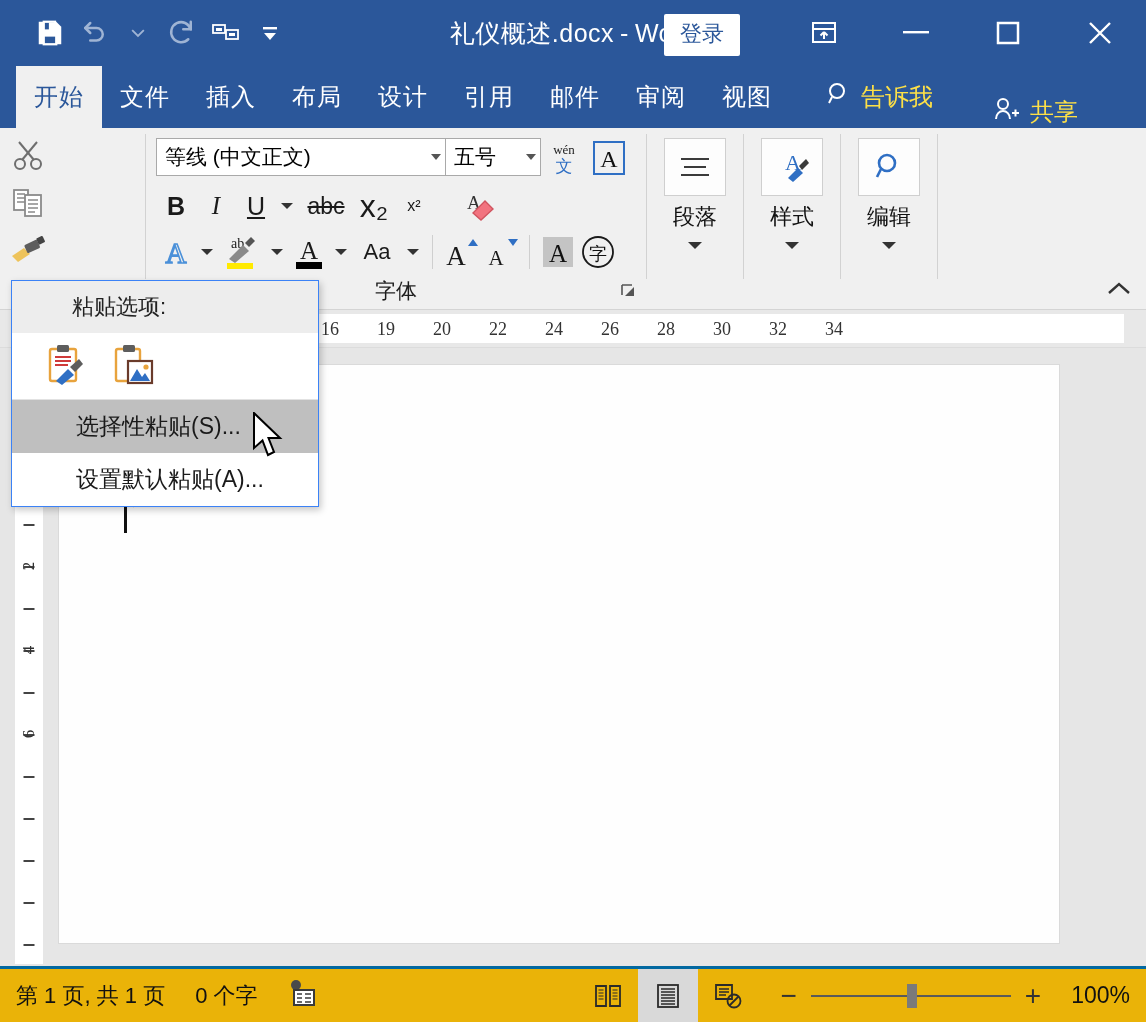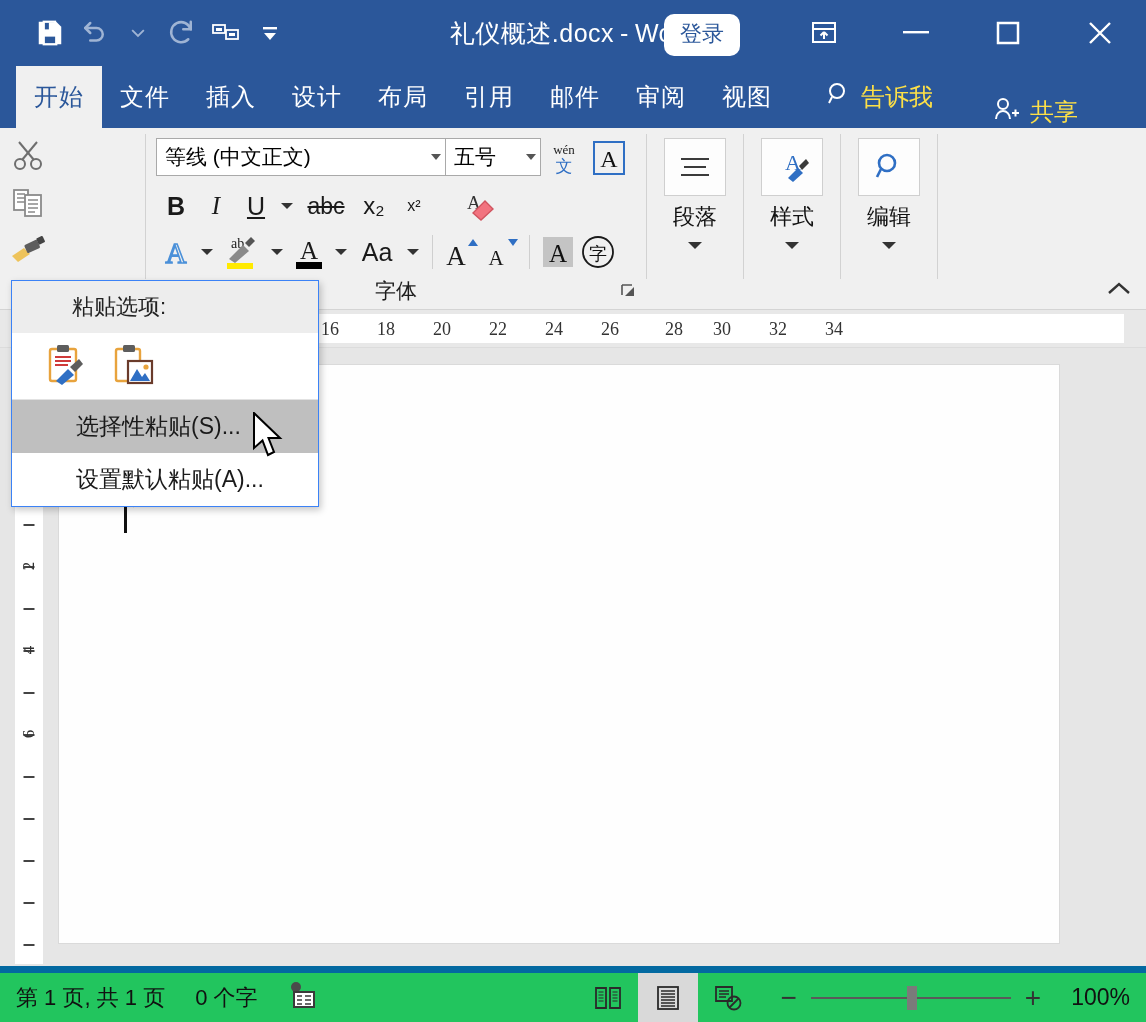--- a/index.html
+++ b/index.html
@@ -27,21 +27,21 @@
   .qat-btn svg { display: block; }
   .title-text {
     position: absolute; left: 0; right: 0; text-align: center;
     color: #ffffff; font-size: 25px; letter-spacing: .5px;
     pointer-events: none;
   }
   .title-text .sep { padding: 0 6px; }
   .signin {
     position: absolute; left: 664px; top: 14px;
     background: #ffffff; color: #2b579a; font-size: 22px;
-    padding: 5px 16px 7px; border-radius: 10px; font-weight: 400;
+    padding: 5px 16px 7px; border-radius: 2px; font-weight: 400;
   }
   .win-ctrls { position: absolute; right: 0; top: 0; height: 66px; display: flex; align-items: center; }
   .win-btn {
     width: 92px; height: 66px; display: flex; align-items: center; justify-content: center;
     color: #fff;
   }
 
   
   .tabsrow {
     height: 62px; background: #2b579a; display: flex; align-items: stretch;
@@ -159,21 +159,21 @@
   .margin-mark { position: absolute; left: 38px; top: 44px; width: 56px; height: 56px;
     border-left: 2px solid #555; border-bottom: 2px solid #555;
     transform: rotate(180deg); }
   .caret-line { position: absolute; left: 65px; top: 116px; width: 3px; height: 52px; background: #111; }
   .pilcrow { position: absolute; left: 68px; top: 120px; font-size: 27px; color: #222;
     font-family: "Liberation Serif", serif; }
 
   
   .statusbar {
     position: absolute; left: 0; right: 0; bottom: 0; height: 56px;
-    background: #22c55e; border-top: 7px solid #0369a1;
+    background: #eab308; border-top: 3px solid #0369a1;
     display: flex; align-items: center; padding: 0 16px;
     font-size: 22px; color: #111;
   }
   .sb-left { display: flex; align-items: center; gap: 30px; }
   .sb-right { margin-left: auto; display: flex; align-items: center; gap: 0; height: 100%; }
   .view-btn { width: 60px; height: 100%; display: flex; align-items: center; justify-content: center; }
   .view-btn.active { background: #d9d9d9; }
   .zoom-wrap { display: flex; align-items: center; gap: 14px; margin-left: 22px; }
   .zoom-track { width: 200px; height: 2px; background: #5a5a5a; position: relative; }
   .zoom-thumb { position: absolute; left: 96px; top: -11px; width: 10px; height: 24px; background: #7a7a7a; }
@@ -277,22 +277,22 @@
             <path d="M5 5 L25 25 M25 5 L5 25"></path>
           </svg>
       </div>
     </div>
   </div>
 
   <div class="tabsrow">
     <div class="tab active">开始</div>
     <div class="tab">文件</div>
     <div class="tab">插入</div>
+    <div class="tab">布局</div>
     <div class="tab">设计</div>
-    <div class="tab">布局</div>
     <div class="tab">引用</div>
     <div class="tab">邮件</div>
     <div class="tab">审阅</div>
     <div class="tab">视图</div>
 
     <div class="tellme">
       <span>
         <svg width="26" height="26" viewBox="0 0 26 26" fill="none" stroke="#fff" stroke-width="2">
           <circle cx="11" cy="10" r="7"></circle>
             <path d="M6 16 L3 22"></path>
@@ -382,21 +382,21 @@
           </div>
         <div class="fbtn-sm">
           <svg width="14" height="8" viewBox="0 0 14 8">
               <path d="M1 1 L7 7 L13 1 Z" fill="#333"></path>
             </svg>
         </div>
         <div class="fbtn" style="width:56px">
           <span style="text-decoration:line-through;font-size:23px">abc</span>
         </div>
         <div class="fbtn">
-          <span style="font-size:24px">x₂</span>
+          <span style="font-size:32px">x₂</span>
         </div>
         <div class="fbtn">
           <span style="font-size:16px">x²</span>
         </div>
         <div class="fbtn" style="width:60px;margin-left:14px">
           <svg width="42" height="34" viewBox="0 0 42 34">
             <text x="10" y="20" font-size="19" fill="#333" font-family="Liberation Serif, serif">A</text>
             <path d="M16 24 L28 12 L36 20 L24 31 Z" fill="#f2737f" stroke="#d0545f" stroke-width="1.4"></path>
           </svg>
         </div>
@@ -431,21 +431,21 @@
             <text x="18" y="26" font-size="25" fill="#1a1a1a" text-anchor="middle" font-family="Liberation Serif, serif">A</text>
             <rect x="5" y="29" width="26" height="7" fill="#000"></rect>
           </svg>
         </div>
         <div class="fbtn-sm">
           <svg width="14" height="8" viewBox="0 0 14 8">
               <path d="M1 1 L7 7 L13 1 Z" fill="#333"></path>
             </svg>
         </div>
         <div class="fbtn" style="width:50px">
-          <span style="font-size:25px">Aa</span>
+          <span style="font-size:22px">Aa</span>
         </div>
         <div class="fbtn-sm">
           <svg width="14" height="8" viewBox="0 0 14 8">
               <path d="M1 1 L7 7 L13 1 Z" fill="#333"></path>
             </svg>
         </div>
 
         <div class="vsep"></div>
 
         <div class="fbtn">
@@ -543,26 +543,26 @@
   </div>
 
   <div class="ruler-h">
     <div class="left-corner"></div>
     <div class="bar" id="hruler-bar">
         <span class="num" style="left: 48px;">8</span>
         <span class="num" style="left: 104px;">10</span>
         <span class="num" style="left: 160px;">12</span>
         <span class="num" style="left: 216px;">14</span>
         <span class="num" style="left: 272px;">16</span>
-        <span class="num" style="left: 328px;">18</span>
+        <span class="num" style="left: 328px;">19</span>
         <span class="num" style="left: 384px;">20</span>
         <span class="num" style="left: 440px;">22</span>
         <span class="num" style="left: 496px;">24</span>
         <span class="num" style="left: 552px;">26</span>
-        <span class="num" style="left: 608px; margin-left: 8px;">28</span>
+        <span class="num" style="left: 608px;">28</span>
         <span class="num" style="left: 664px;">30</span>
         <span class="num" style="left: 720px;">32</span>
         <span class="num" style="left: 776px;">34</span>
       </div>
   </div>
 
   <div class="workspace">
     <div class="ruler-v">
       <div class="vbar" id="vruler-bar">
         <div class="shade"></div>

